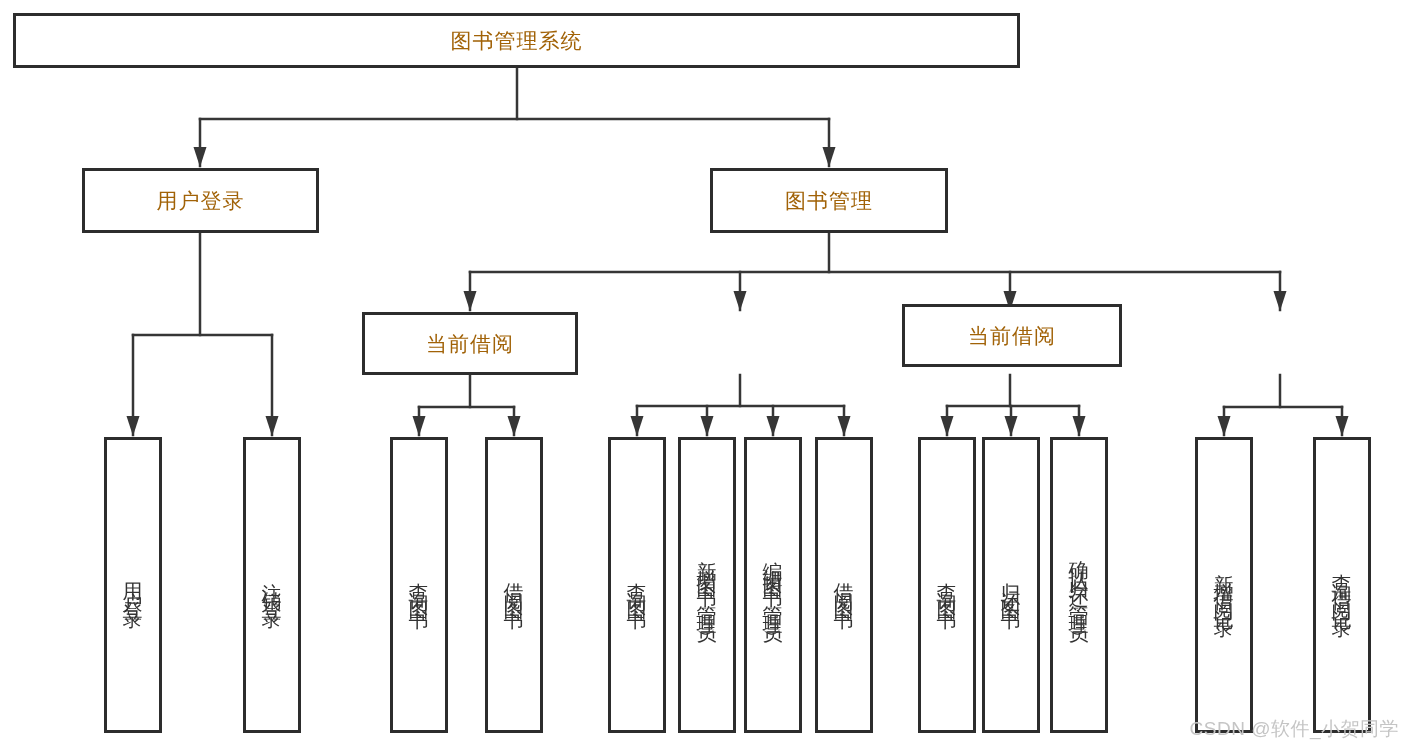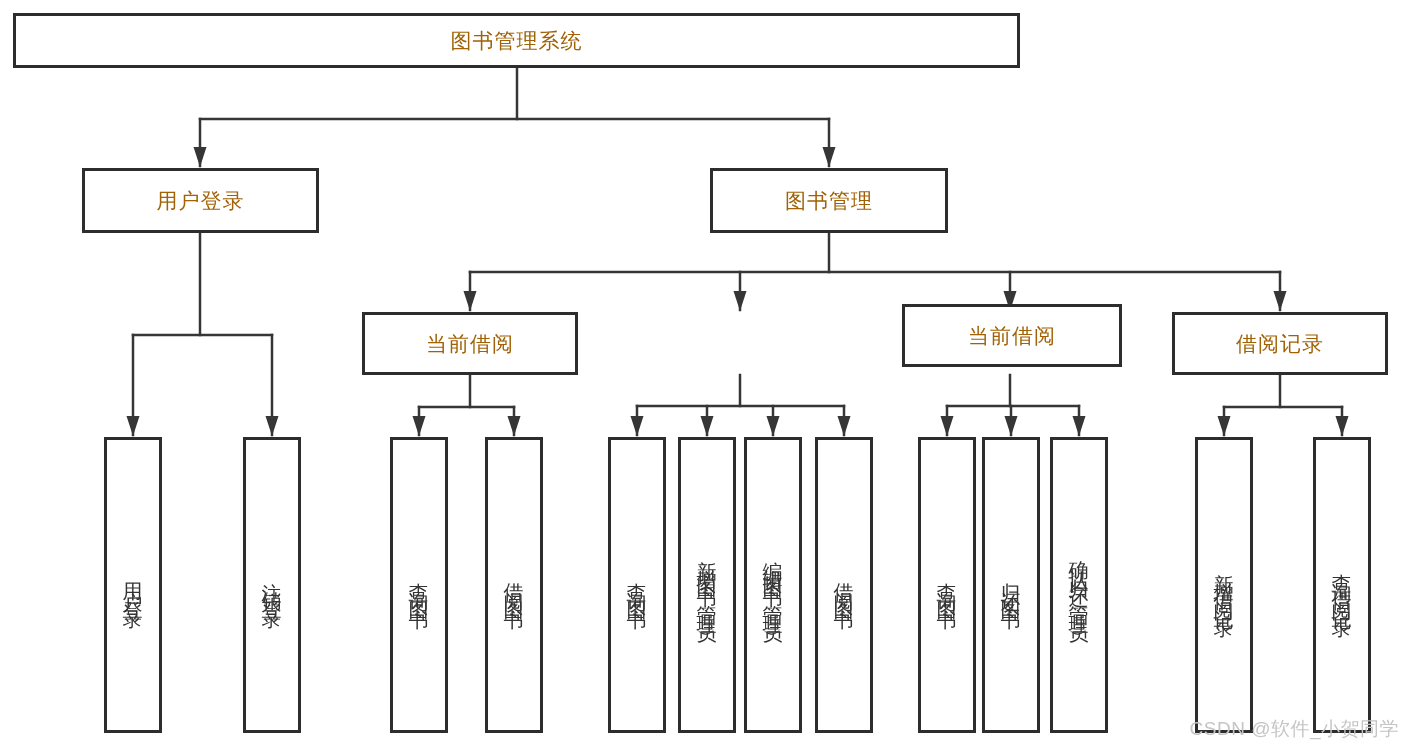--- a/index.html
+++ b/index.html
@@ -121,21 +121,20 @@
     </g>
   </svg>
 
   <div class="node" style="left:13px; top:13px; width:1007px; height:55px;">图书管理系统</div>
 
   <div class="node" style="left:82px; top:168px; width:237px; height:65px;">用户登录</div>
   <div class="node" style="left:710px; top:168px; width:238px; height:65px;">图书管理</div>
 
   <div class="node" style="left:362px; top:312px; width:216px; height:63px;">当前借阅</div>
   <div class="node" style="left:902px; top:304px; width:220px; height:63px;">当前借阅</div>
-  <div class="node" style="left:1172px; top:312px; width:216px; height:63px;">借阅记录</div>
 
   <div class="leaf" style="left:104px;">
     <span class="vtext">用户登录</span>
   </div>
   <div class="leaf" style="left:243px;">
     <span class="vtext">注销登录</span>
   </div>
 
   <div class="leaf" style="left:390px;">
     <span class="vtext">查询图书</span>

